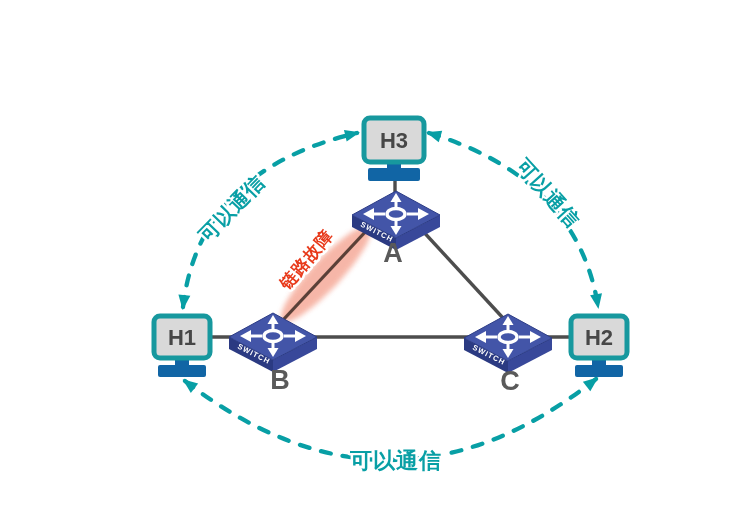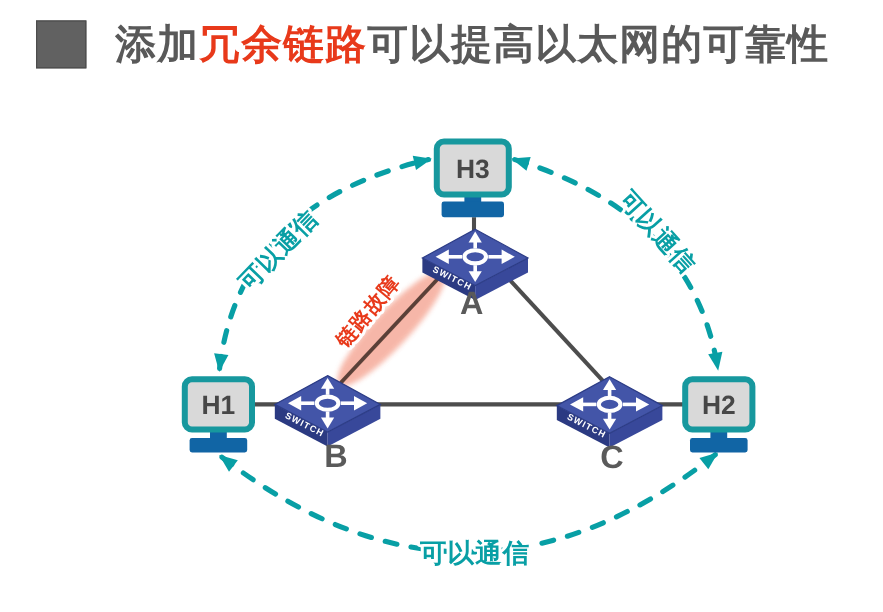--- a/index.html
+++ b/index.html
@@ -19,24 +19,20 @@
   .outline{fill:none;stroke:#ffffff;stroke-width:5;stroke-linejoin:round;}
   .teal-fill{fill:#089fa5;}
   .red-fill{fill:#e8391a;}
   .switch-txt{font-size:7.5px;font-weight:bold;fill:#ffffff;letter-spacing:1px;}
 </style>
 </head>
 <body>
 
 <div class="slide">
 
-  <div class="title-row">
-    <div class="title-bullet"></div>
-    <div class="title-text"><span>添加</span><span class="hl">冗余链路</span><span>可以提高以太网的可靠性</span></div>
-  </div>
 
   <svg class="diagram" viewBox="0 0 736 510">
     <defs>
       <marker id="ah" markerUnits="userSpaceOnUse" markerWidth="18" markerHeight="16" refX="13" refY="7" orient="auto">
         <path d="M1,1 L16,7 L1,13 Z" fill="#089fa5"></path>
       </marker>
       <marker id="ahr" markerUnits="userSpaceOnUse" markerWidth="18" markerHeight="16" refX="13" refY="7" orient="auto-start-reverse">
         <path d="M1,1 L16,7 L1,13 Z" fill="#089fa5"></path>
       </marker>
       <filter id="soft" x="-30%" y="-30%" width="160%" height="160%">

